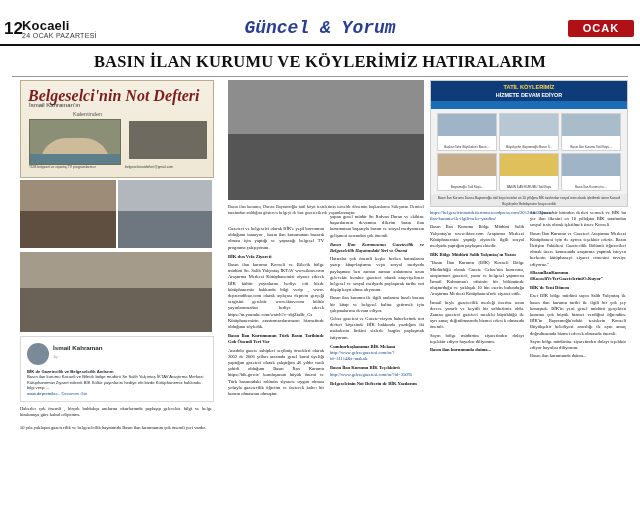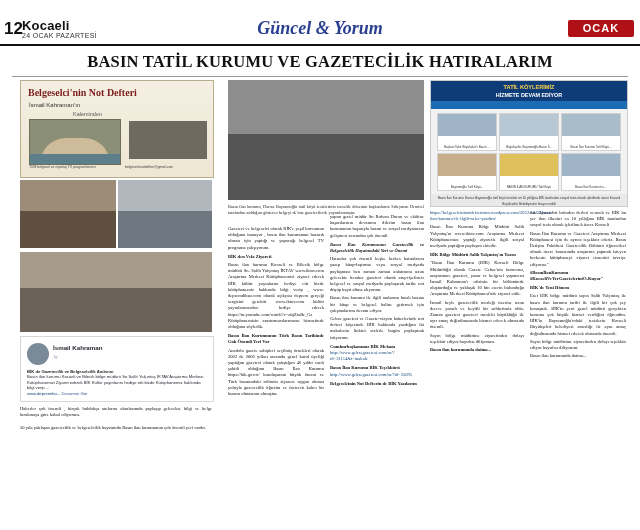--- a/index.html
+++ b/index.html
@@ -27,21 +27,21 @@
     font-family:"Liberation Sans",sans-serif;
     font-size:13px;font-weight:bold;color:#111;letter-spacing:.2px;
   }
   .mast-date{
     position:absolute;left:22px;top:14px;
     font-family:"Liberation Sans",sans-serif;
     font-size:7px;color:#333;letter-spacing:.3px;
   }
   .mast-center{
     position:absolute;left:0;top:0px;width:640px;text-align:center;
-    font-family:Liberation Serif, serif;
+    font-family:Liberation Mono, monospace;
     font-size:18px;font-weight:bold;color:#2a3f8f;font-style:italic;
   }
   .mast-logo{
     position:absolute;right:6px;top:2px;
     width:66px;height:17px;background:#b01116;border-radius:2px;
     color:#fff;font-family:"Liberation Sans",sans-serif;font-size:11px;
     font-weight:bold;letter-spacing:1px;text-align:center;line-height:17px;
   }
   .mast-rule{
     position:absolute;left:0;top:26px;width:640px;height:2px;background:#111;
@@ -74,22 +74,22 @@
   .photo .ground{position:absolute;left:0;bottom:0;width:100%;height:55%;}
 
   
   .promo{
     position:absolute;left:20px;top:62px;width:192px;height:96px;
     background:linear-gradient(180deg,#f4efe2 0%,#efe7d4 100%);
     border:1px solid #b9ad8e;
   }
   .promo-title{
     position:absolute;left:7px;top:6px;
-    font-family:"Liberation Serif",serif;
-    font-size:10px;font-weight:bold;color:#7c1d1d;
+    font-family:"Liberation Serif",serif;font-style:italic;
+    font-size:16px;font-weight:bold;color:#7c1d1d;
   }
   .promo-sub{
     position:absolute;left:8px;top:21px;
     font-family:"Liberation Sans",sans-serif;
     font-size:6px;color:#333;
   }
   .promo-sub2{
     position:absolute;left:52px;top:30px;
     font-family:"Liberation Sans",sans-serif;
     font-size:5.5px;color:#555;
@@ -183,21 +183,21 @@
 
   <div class="masthead">
     <div class="mast-page">12</div>
     <div class="mast-name">Kocaeli</div>
     <div class="mast-date">24 OCAK PAZARTESİ</div>
     <div class="mast-center">Güncel &amp; Yorum</div>
     <div class="mast-logo">OCAK</div>
   </div>
   <div class="mast-rule"></div>
 
-  <div class="headline">BASIN TATİL KURUMU VE GAZETECİLİK  HATIRALARIM</div>
+  <div class="headline">BASIN İLAN KURUMU VE KÖYLERİMİZ  HATIRALARIM</div>
   <div class="headline-rule"></div>
 
   <div class="promo">
     <div class="promo-title">Belgeselci'nin Not Defteri</div>
     <div class="promo-sub">İsmail Kahraman'ın</div>
     <div class="promo-sub2">Kaleminden</div>
     <div class="promo-img">
       <div class="arch"></div>
       <div class="water"></div>
     </div>

